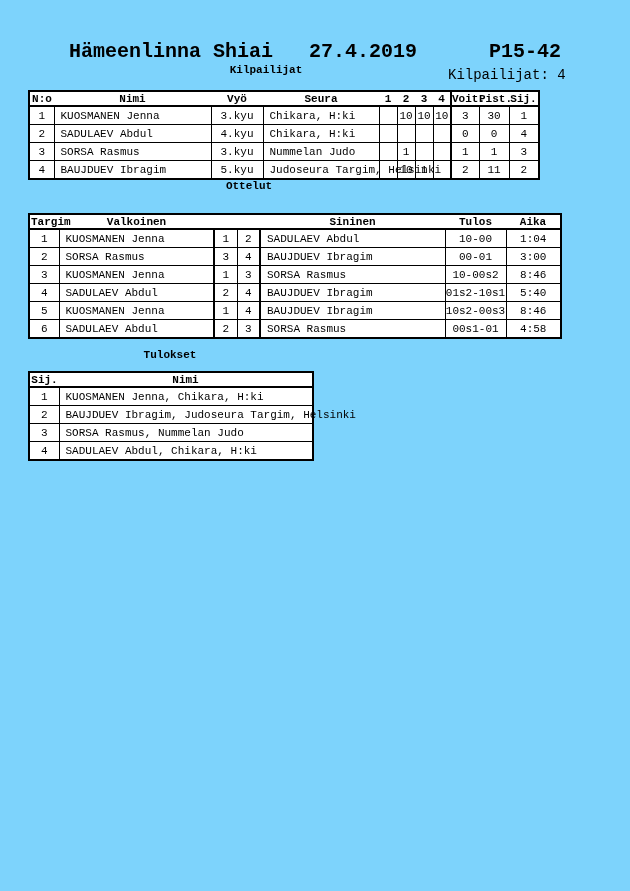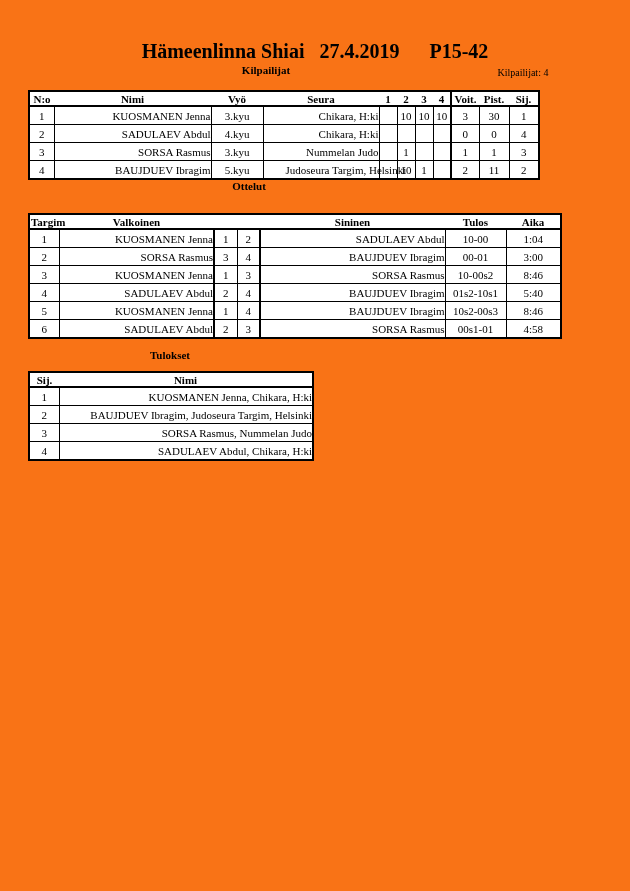--- a/index.html
+++ b/index.html
@@ -1,46 +1,46 @@
 <!DOCTYPE html>
 <html><head>
 <meta charset="utf-8">
 <style>
   html,body{margin:0;padding:0;background:#fff;}
   .page{
-    position:relative;width:630px;height:891px;background:#f97316;
-    font-family:Liberation Serif, serif;color:#000;overflow:hidden;
+    position:relative;width:630px;height:891px;background:#7dd3fc;
+    font-family:Liberation Mono, monospace;color:#000;overflow:hidden;
   }
   .title{
     position:absolute;top:40px;left:0;width:630px;text-align:center;
     font-size:20px;font-weight:bold;white-space:pre;letter-spacing:0;
   }
   .subtitle{position:absolute;font-size:11px;font-weight:bold;}
   #sub-kilpailijat{top:64px;left:0;width:452px;text-align:center;margin-left:40px;}
   #sub-ottelut{top:180px;left:0;width:498px;text-align:center;}
   #sub-tulokset{top:349px;left:0;width:340px;text-align:center;}
   .count-label{
-    position:absolute;top:67px;left:448px;width:150px;text-align:center;font-size:10px;
+    position:absolute;top:67px;left:448px;width:150px;text-align:left;font-size:14px;
   }
   table{
     position:absolute;border-collapse:collapse;table-layout:fixed;
     font-size:11px;line-height:12px;background:#fff;border:2px solid #000;
   }
   #table-kilpailijat{top:90px;left:28px;width:510px;}
   #table-ottelut{top:213px;left:28px;width:532px;}
   #table-tulokset{top:371px;left:28px;width:284px;}
   th{
     border:none;border-bottom:2px solid #000;height:13px;padding:0;
     font-size:11px;font-weight:bold;text-align:center;white-space:nowrap;overflow:visible;
   }
   td{
     border:1px solid #000;height:17px;padding:0;text-align:center;
     white-space:nowrap;overflow:visible;
   }
-  td.left{text-align:right;padding-left:22px;}
+  td.left{text-align:left;padding-left:6px;}
   th.left{text-align:left;padding-left:1px;}
   .thick-l{border-left:2px solid #000 !important;}
 </style>
 </head>
 <body>
 
 <div class="page">
 
   <div class="title">Hämeenlinna Shiai   27.4.2019      P15-42</div>
 

